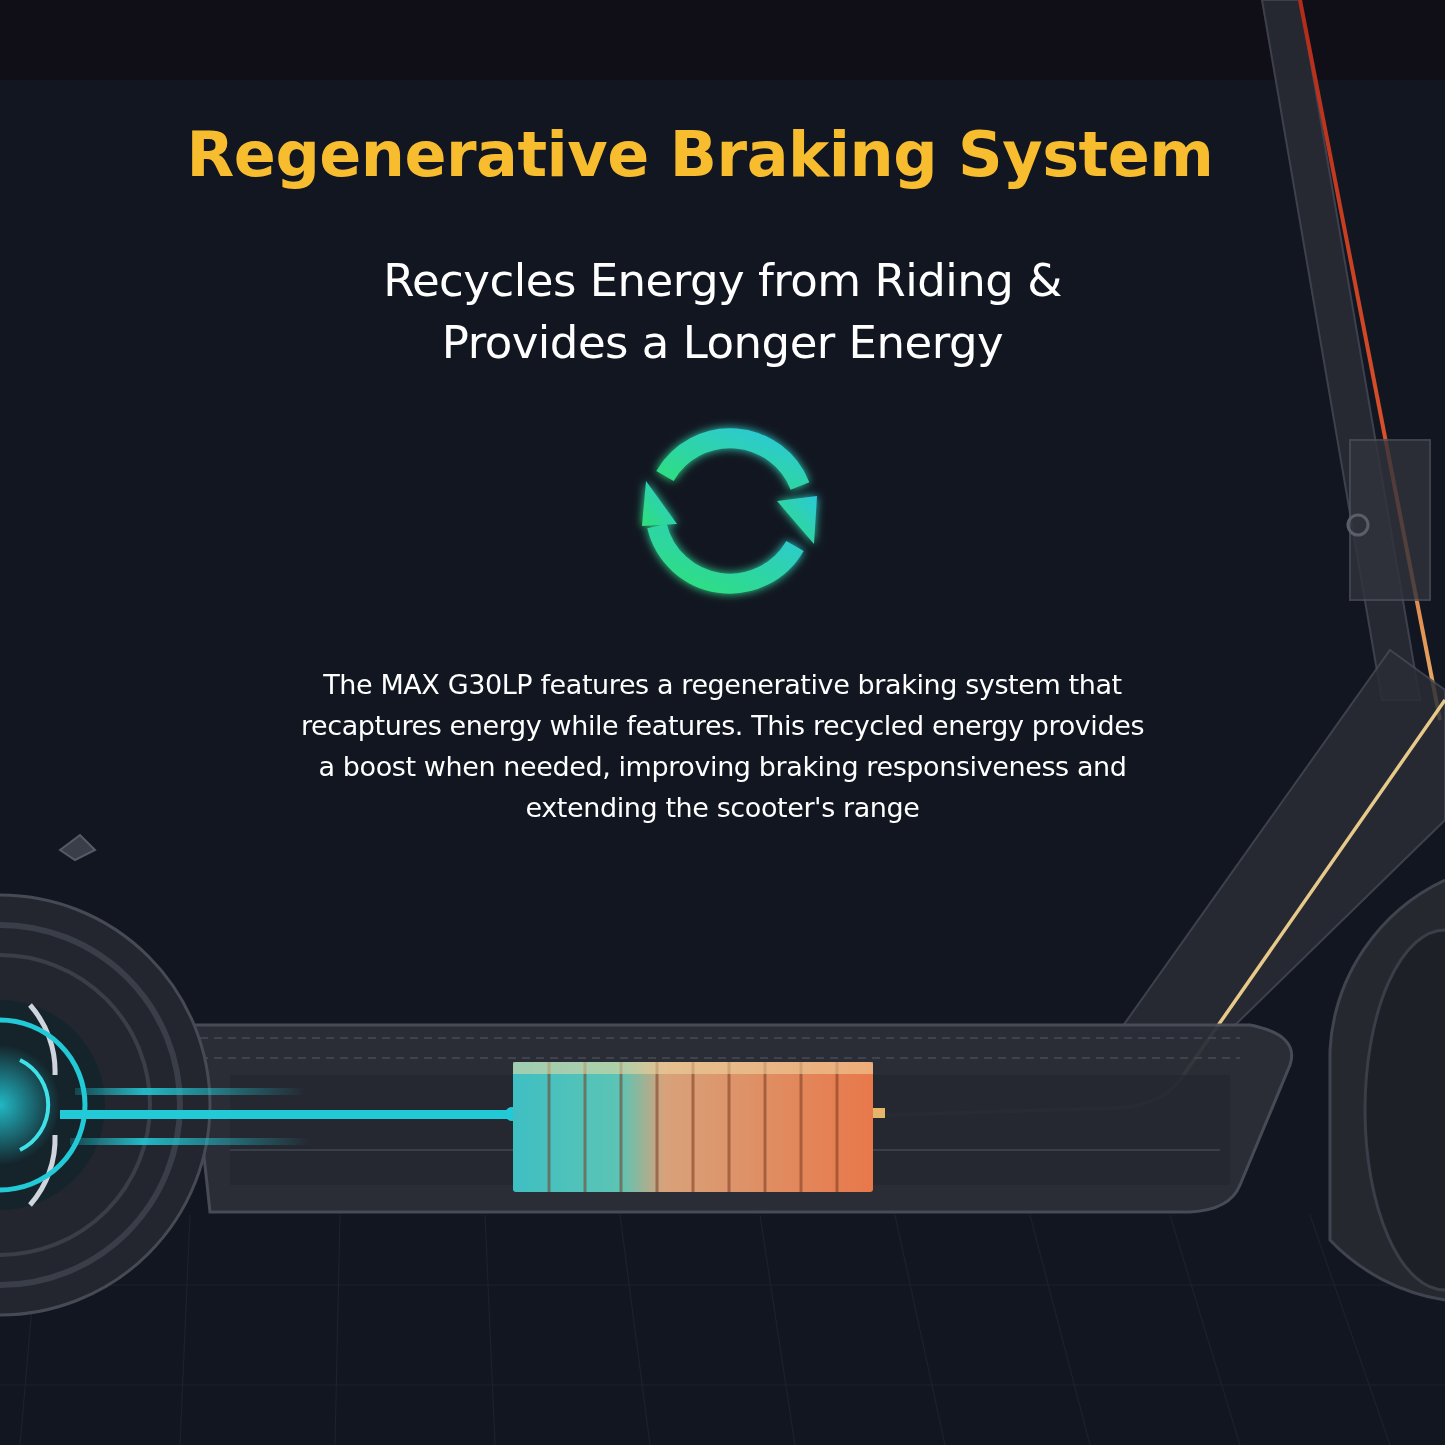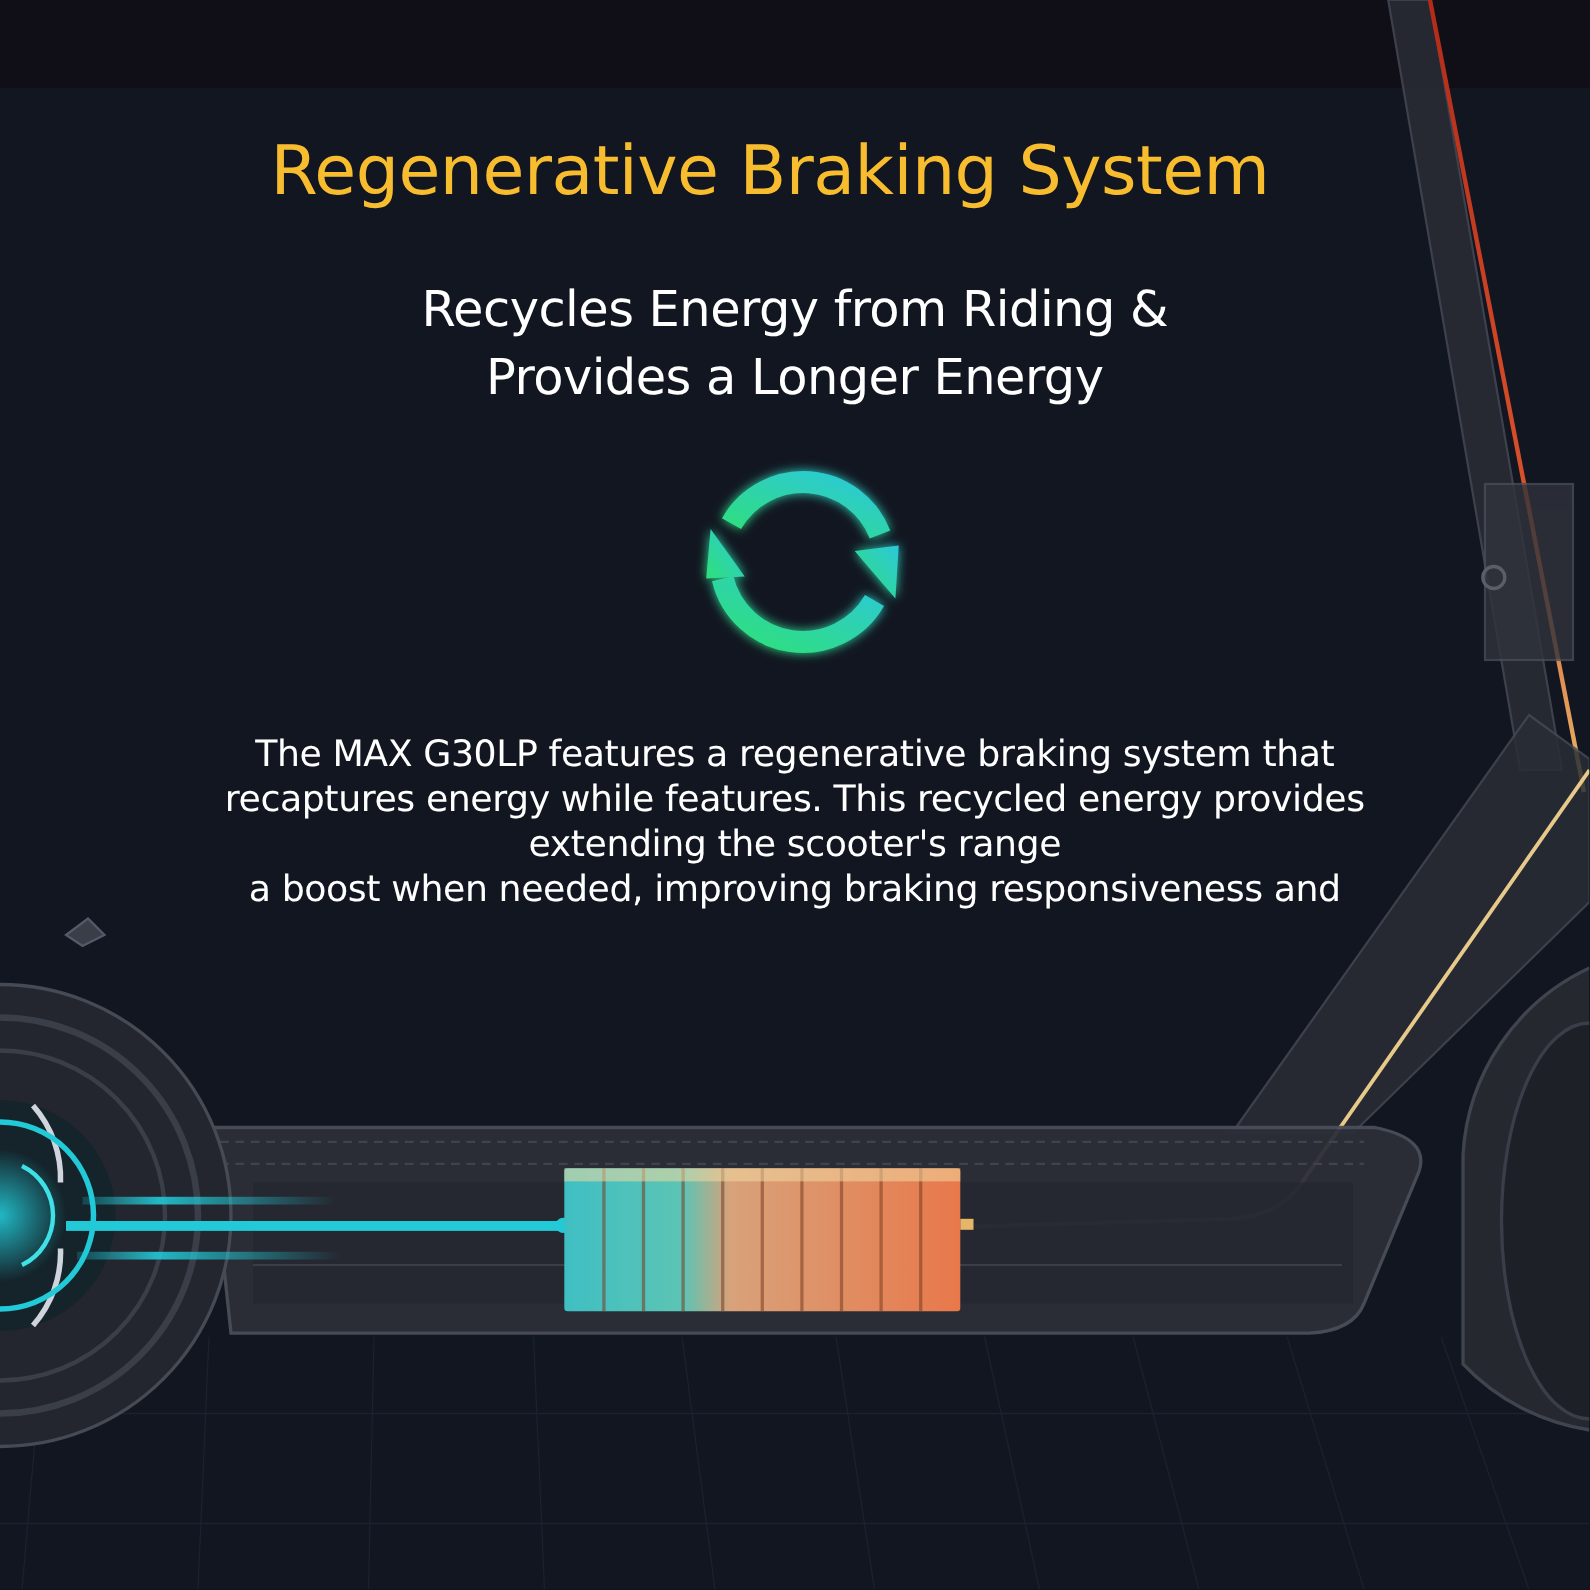--- a/index.html
+++ b/index.html
@@ -7,33 +7,33 @@
     width:1445px; height:1445px; overflow:hidden; position:relative;
     background:#12151f;
     font-family:"DejaVu Sans", sans-serif;
   }
   .top-band { position:absolute; left:0; top:0; width:1445px; height:80px; background:#100f18; }
   .main-bg { position:absolute; left:0; top:80px; width:1445px; height:1365px; background:#121620; }
   .floor-grid { position:absolute; left:0; top:1215px; width:1445px; height:230px; overflow:hidden; }
   .scene { position:absolute; left:0; top:0; width:1445px; height:1445px; }
   .title {
     position:absolute; left:0; top:118px; width:1400px; text-align:center;
-    font-family:"DejaVu Sans", sans-serif; font-weight:normal; font-size:62px;
+    font-family:"DejaVu Sans", sans-serif; font-weight:bold; font-size:62px;
     letter-spacing:-0.5px; color:#f8bd2f;
   }
   .subtitle {
     position:absolute; left:0; top:250px; width:1445px; text-align:center;
     font-family:"DejaVu Sans", sans-serif; font-size:45px; line-height:62px;
     color:#ffffff; letter-spacing:-0.5px;
   }
   .subtitle span { display:block;text-align:center; }
   .icon-wrap { position:absolute; left:632px; top:416px; width:194px; height:190px; }
   .body-text {
     position:absolute; left:150px; top:664px; width:1145px; text-align:center;
-    font-family:"DejaVu Sans", sans-serif; font-size:33px; line-height:41px;
+    font-family:"DejaVu Sans", sans-serif; font-size:27px; line-height:41px;
     color:#ffffff; letter-spacing:-0.4px;
   }
   .body-text span { display:block; }
 </style>
 </head>
 <body>
 
 <div class="top-band"></div>
 <div class="main-bg"></div>
 
@@ -170,15 +170,15 @@
     <g fill="url(#ringGrad)" filter="url(#glow)">
       <polygon points="145,85 185,80 182,128"></polygon>
       <polygon points="45,108 10,110 14,65"></polygon>
     </g>
   </svg>
 </div>
 
 <div class="body-text">
   <span>The MAX G30LP features a regenerative braking system that</span>
   <span>recaptures energy while features. This recycled energy provides</span>
+  <span>a boost when needed, improving braking responsiveness and</span>
   <span>extending the scooter's range</span>
-  <span>a boost when needed, improving braking responsiveness and</span>
 </div>
 
 </body></html>

